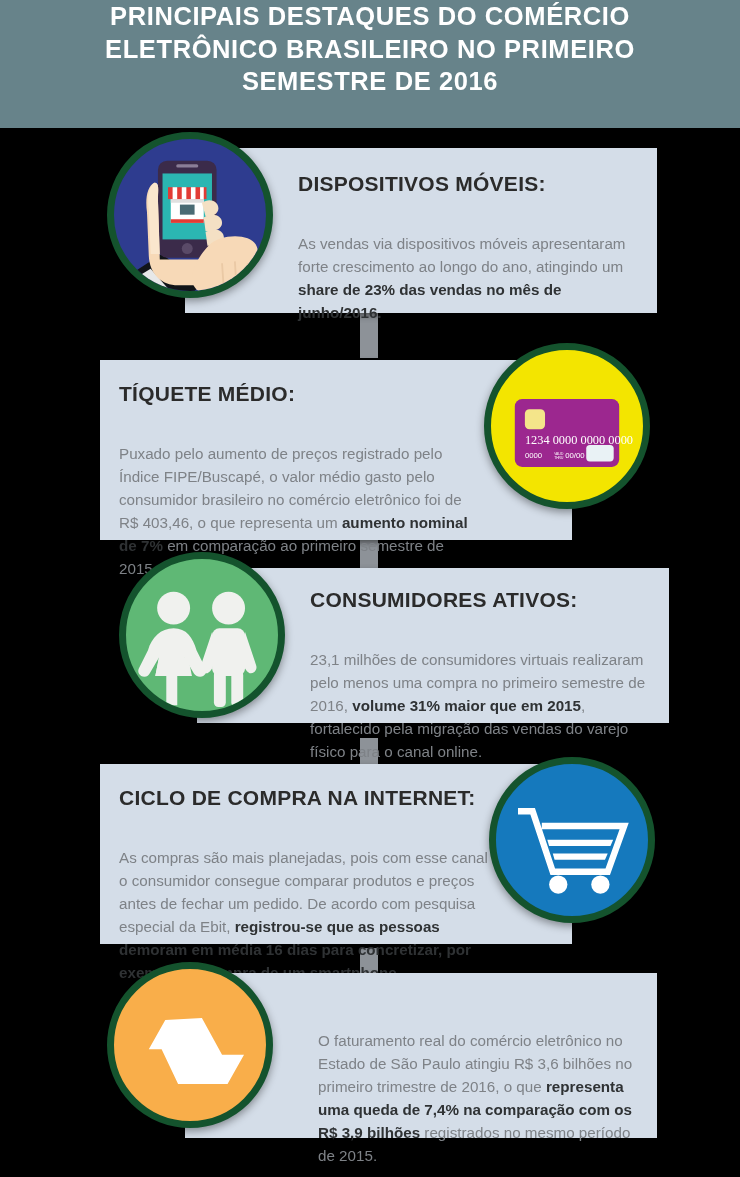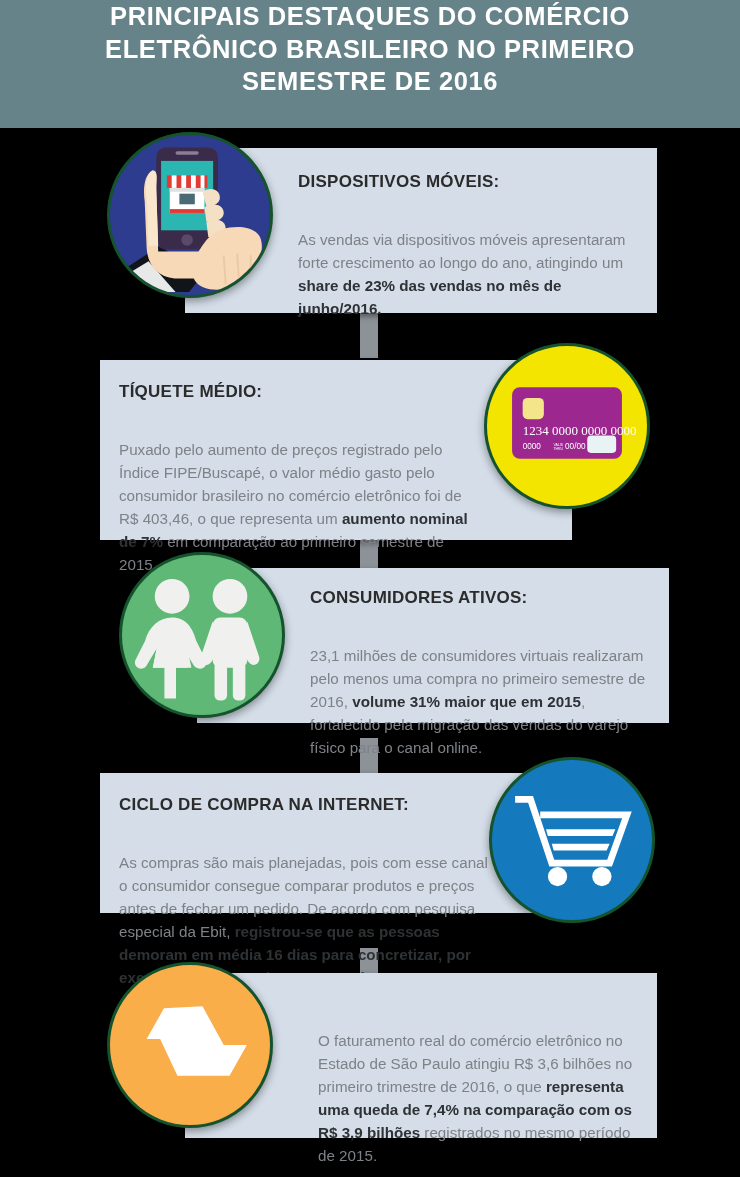--- a/index.html
+++ b/index.html
@@ -40,43 +40,43 @@
   .row{ position:absolute; }
 
   .panel{
     position:absolute;
     background:#d4dde8;
     box-shadow:0 3px 6px rgba(0,0,0,.45);
   }
   .panel .inner{ position:absolute; }
 
   .panel h2{
-    font-size:17px;
+    font-size:21px;
     font-weight:bold;
     color:#2b2b2b;
     letter-spacing:.25px;
     margin-bottom:2px;
     white-space:nowrap;
     font-family:"Liberation Sans", sans-serif;
   }
   .panel p{
     font-size:15.2px;
     line-height:1.52;
     color:#7e8287;
     font-family:"Liberation Sans", sans-serif;
     margin-top:36px;
   }
   .panel p b{ color:#2f3234; font-weight:bold; }
 
   
   .circle{
     position:absolute;
     border-radius:50%;
-    border:3px solid #14532d;
-    display:flex; align-items:flex-end; justify-content:center;
+    border:7px solid #14532d;
+    display:flex; align-items:flex-start; justify-content:center;
     box-shadow:0 3px 8px rgba(0,0,0,.4);
     overflow:hidden;
   }
 
   
   .c-phone{ background:#2e3c8f; }
 
   
   .c-card{ background:#f3e500; }
 
@@ -187,21 +187,21 @@
         <rect x="94" y="68" width="36" height="52" rx="8" fill="#f0f1ee"></rect>
         <path d="M94 72 L82 108 C80 113 84 118 89 117 C91 116 93 114 94 112 L100 94 Z" fill="#f0f1ee"></path>
         <path d="M130 72 L142 108 C144 113 140 118 135 117 C133 116 131 114 130 112 L124 94 Z" fill="#f0f1ee"></path>
         <rect x="96" y="114" width="13" height="40" rx="5" fill="#f0f1ee"></rect>
         <rect x="115" y="114" width="13" height="40" rx="5" fill="#f0f1ee"></rect>
       </svg>
     </div>
   </div>
 
   <div class="row" style="left:0;top:620px;width:740px;height:200px;">
-    <div class="panel" style="left:100px;top:25px;width:472px;height:140px;">
+    <div class="panel" style="left:100px;top:16px;width:472px;height:180px;">
       <div class="inner" style="left:19px;top:22px;width:370px;">
         <h2>CICLO DE COMPRA NA INTERNET:</h2>
         <p><span>As compras são mais planejadas, pois com esse canal o consumidor consegue comparar produtos e preços antes de fechar um pedido. De acordo com pesquisa especial da Ebit, </span><b>registrou-se que as pessoas demoram em média 16 dias para concretizar, por exemplo, a compra de um smartphone.</b><span></span></p>
       </div>
     </div>
 
     <div class="circle c-cart" style="left:489px;top:9px;width:166px;height:166px;">
       <svg width="166" height="166" viewBox="0 0 166 166">
         <g fill="none" stroke="#ffffff" stroke-width="7" stroke-linejoin="miter">
           <path d="M24 44 L40 44 L62 110 L122 110 L140 60 L50 60"></path>

